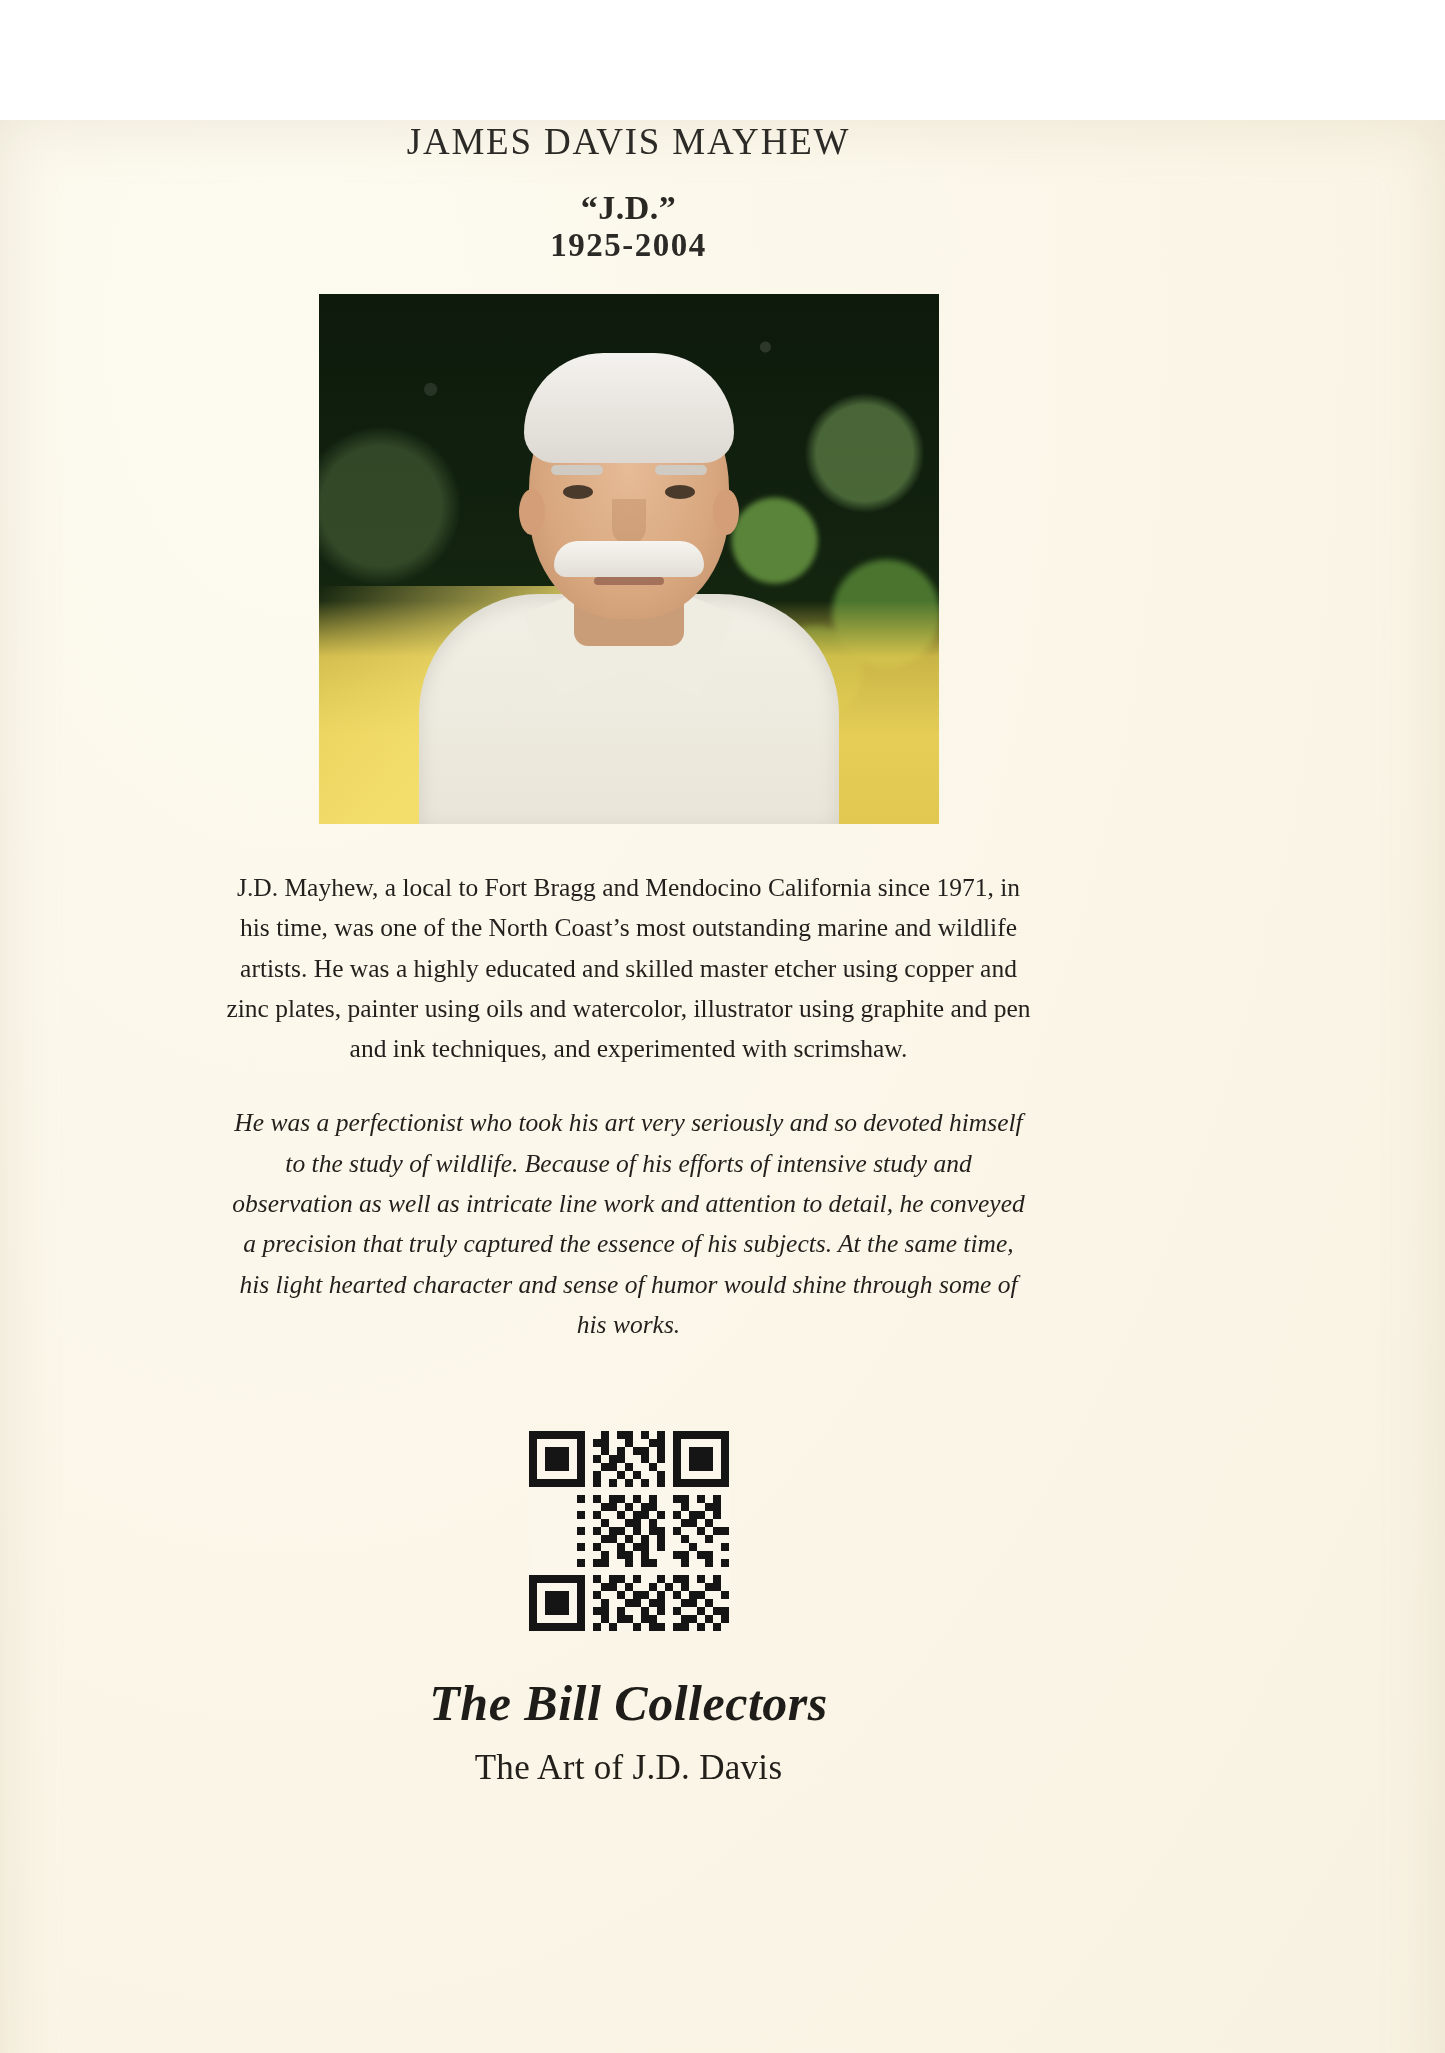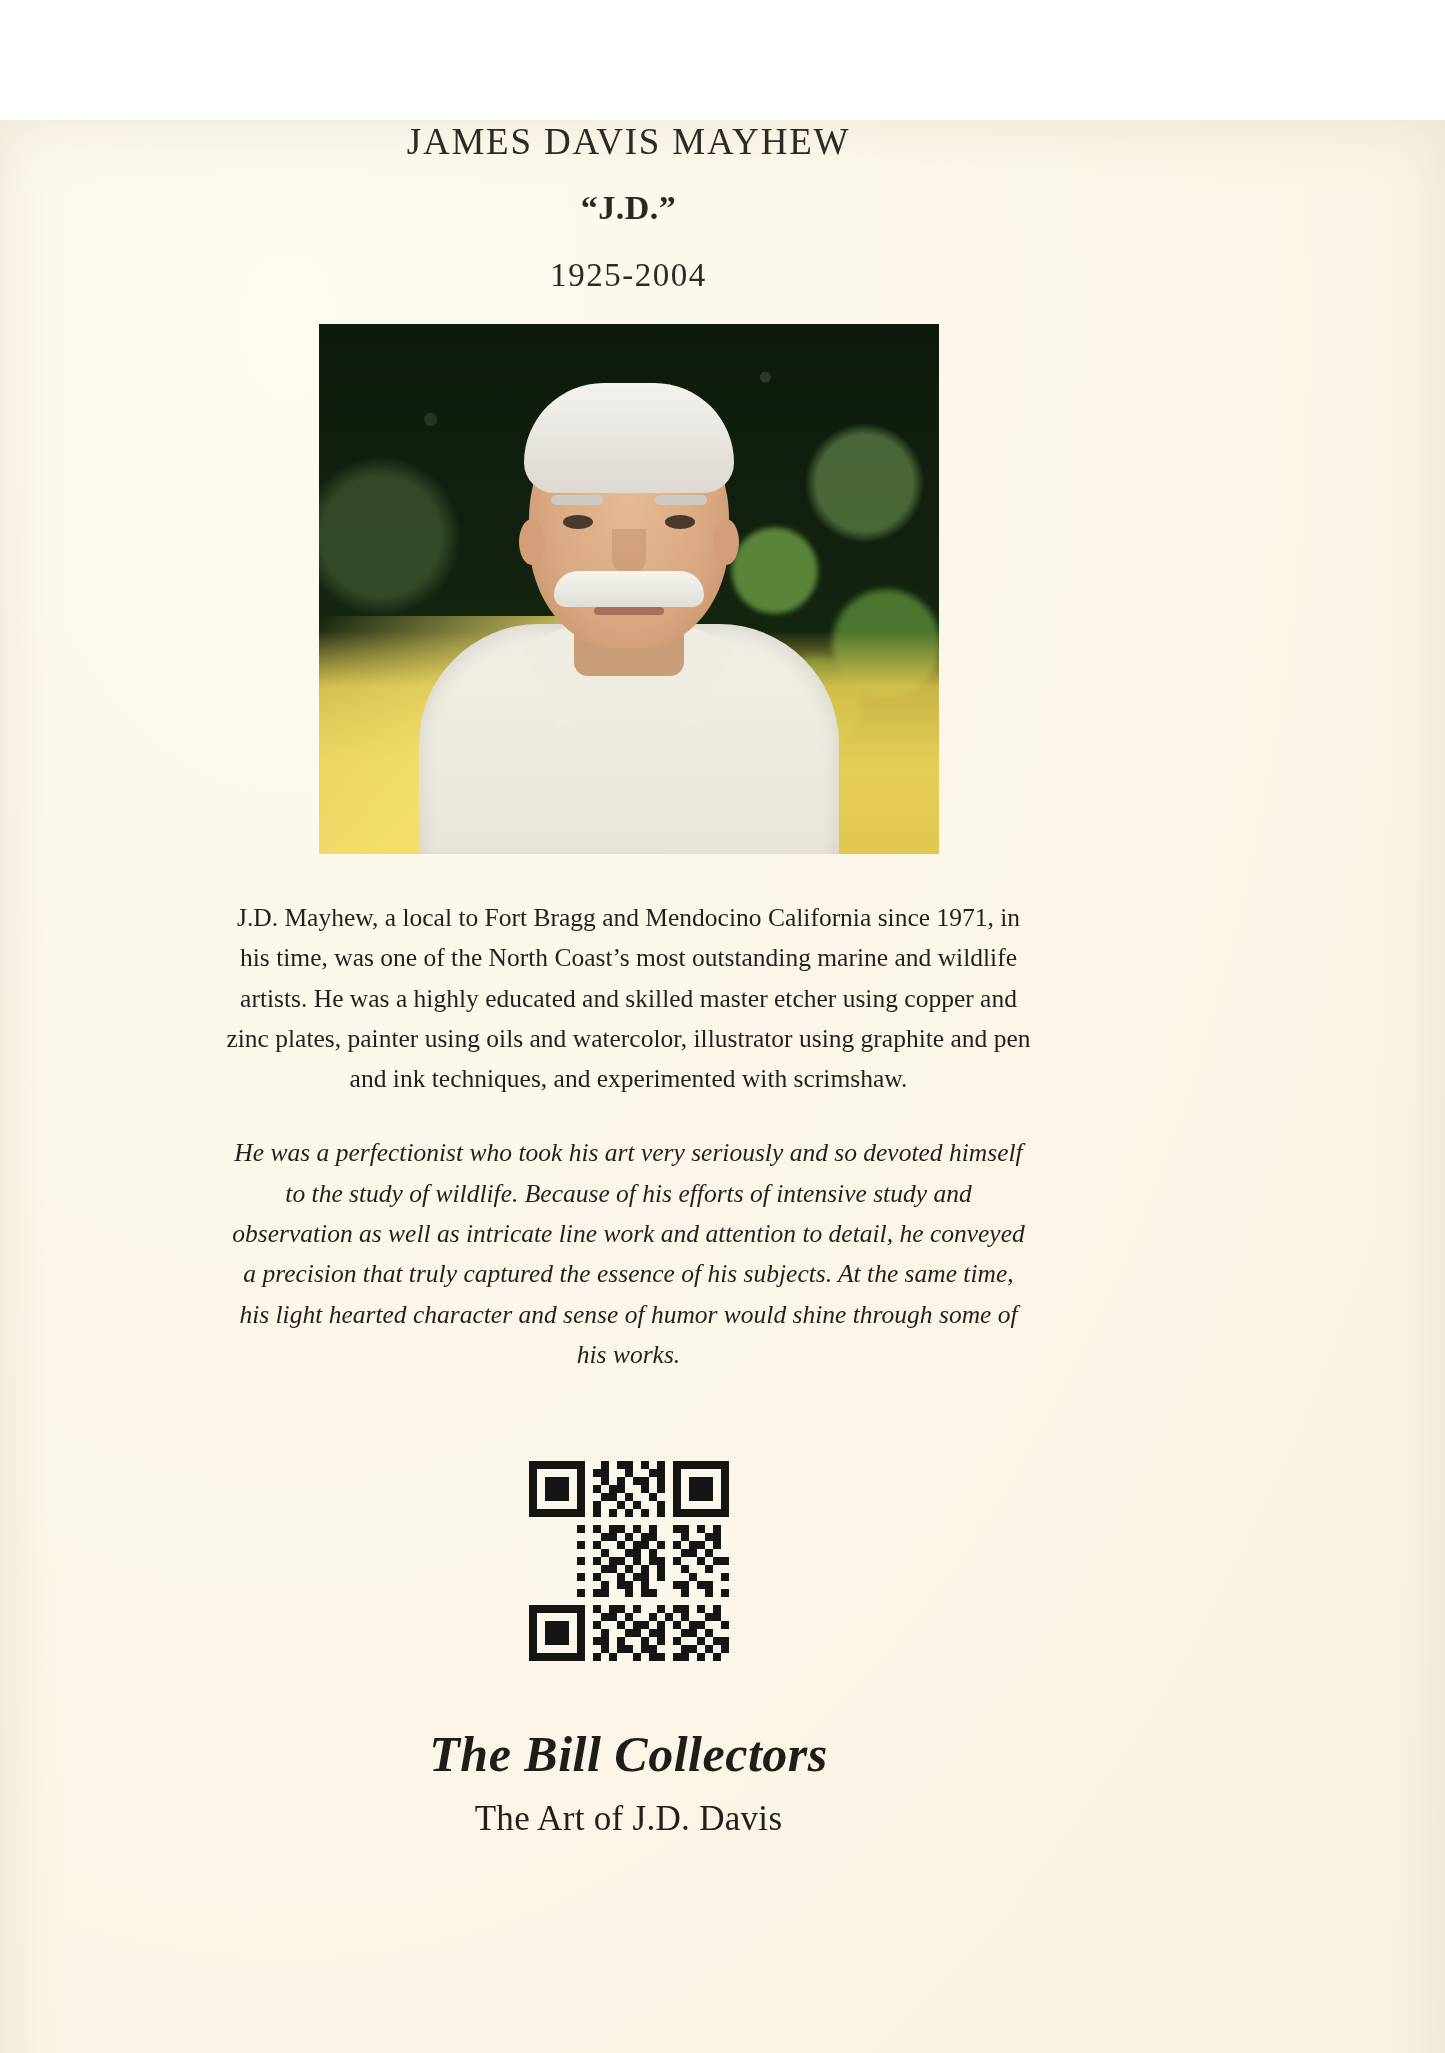--- a/index.html
+++ b/index.html
@@ -46,24 +46,24 @@
     font-weight: 400;
   }
   .nickname {
     margin-top: 26px;
     font-size: 34px;
     font-weight: bold;
     color: #2a2823;
     letter-spacing: 0.5px;
   }
   .dates {
-    margin-top: 30px;
     font-size: 33px;
     color: #2c2a26;
     letter-spacing: 1.5px;
+    font-weight: bold;
   }
 
   .portrait-wrap {
     margin: 30px auto 0 auto;
     width: 620px;
     height: 530px;
     position: relative;
     overflow: hidden;
     background: #101810;
   }
@@ -248,21 +248,21 @@
     width: 210px;
     height: 200px;
   }
   .qr {
     width: 100%;
     height: 100%;
     display: block;
   }
 
   .brand {
-    margin-top: 64px;
+    margin-top: 43px;
     font-family: "Liberation Serif", serif;
     font-style: italic;
     font-weight: bold;
     font-size: 50px;
     color: #1f1d1a;
     letter-spacing: 0.5px;
   }
   .sub-brand {
     margin-top: 16px;
     font-size: 35px;

